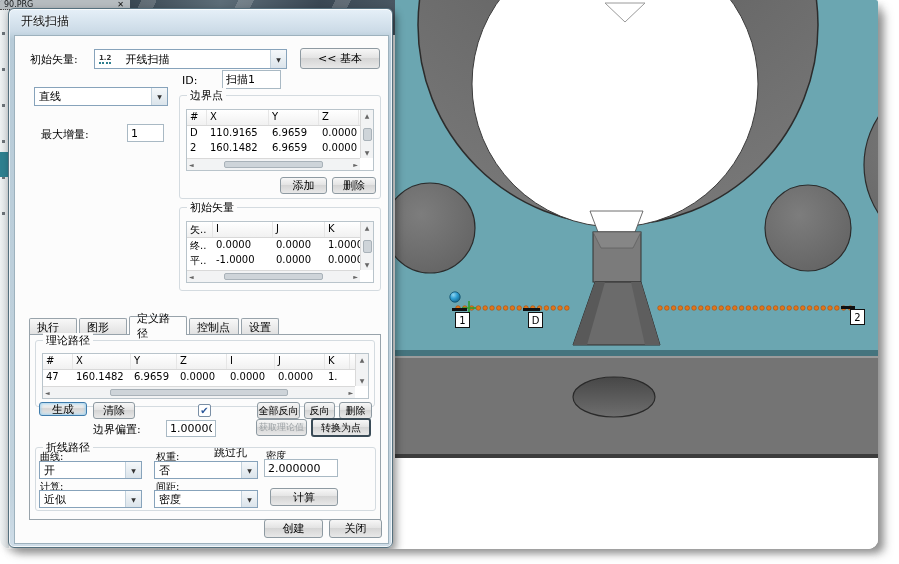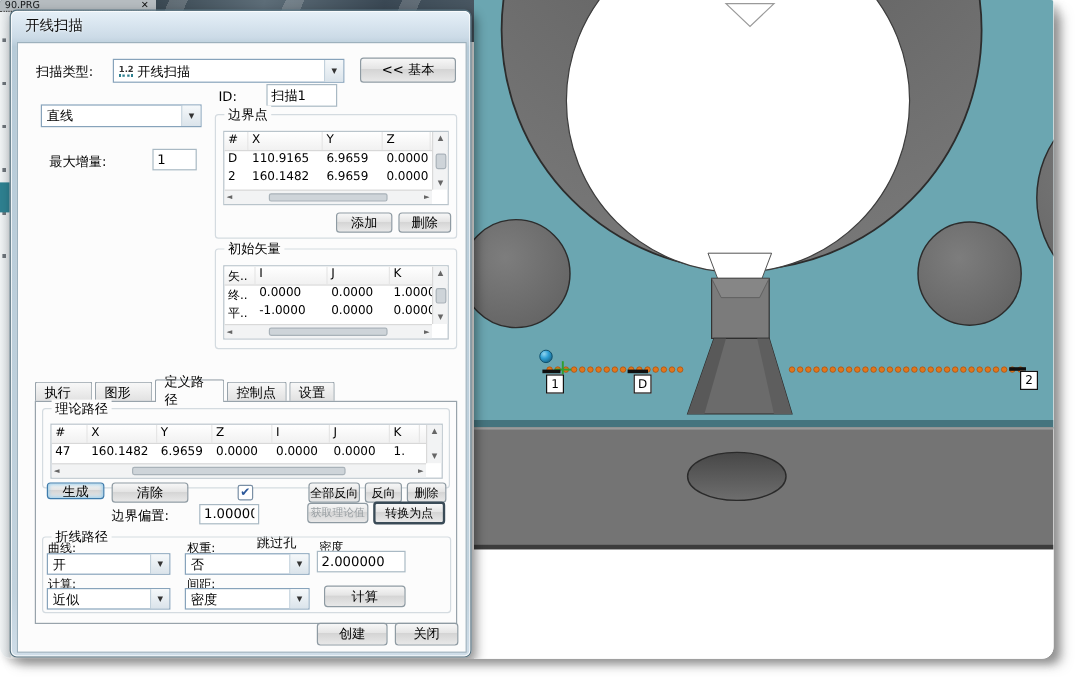--- a/index.html
+++ b/index.html
@@ -37,21 +37,21 @@
             box-shadow:3px 4px 9px rgba(0,0,0,.45), inset 0 0 0 1px rgba(255,255,255,.75); z-index:10; }
   .dlg-title { position:absolute; left:12px; top:4px; font-size:12px; color:#0d0d0d; text-shadow:0 0 3px #fff; }
   .client { position:absolute; left:5px; top:26px; width:375px; height:509px; background:#fcfcfc;
             border:1px solid #9db1bd; }
 
   .lbl { position:absolute; font-size:11px; color:#000; white-space:nowrap; }
   .grp { position:absolute; border:1px solid #d4dbe0; border-radius:3px; }
   .grp-title { position:absolute; top:-8px; left:7px; background:#fcfcfc; padding:0 3px; font-size:11px; color:#000; white-space:nowrap; }
 
   .combo { position:absolute; background:#fff; border:1px solid #87a3bb; display:flex; align-items:stretch; font-size:11px; }
-  .combo .ctext { flex:1; padding:1px 4px; overflow:hidden; white-space:nowrap; display:flex; align-items:center; gap:3px; }
+  .combo .ctext { flex:1; padding:1px 4px; overflow:hidden; white-space:nowrap; display:flex; align-items:center; gap:14px; }
   .combo .cbtn { width:16px; border-left:1px solid #c2d1dc; background:linear-gradient(#f5f8fa,#dbe4eb);
                  display:flex; align-items:center; justify-content:center; font-size:6px; color:#333; }
   .scan-icon { font-size:7px; font-weight:bold; color:#333; border-bottom:2px dotted #2e7f8f; line-height:8px; }
 
   .btn { position:absolute; display:flex; align-items:center; justify-content:center; font-size:11px; color:#000;
          background:linear-gradient(#f7f7f7,#e4e4e4 45%,#d4d4d4 46%,#e8e8e8); border:1px solid #8e9aa2; border-radius:3px; }
   .btn.default { border-color:#3f7cac; box-shadow:inset 0 0 3px 1px #9fd0ec; }
   .btn.dark { border:2px solid #3a4b57; }
   .btn.disabled { color:#9aa0a4; }
 
@@ -205,21 +205,21 @@
       <div class="marker-tick" style="left:128px; top:308px; width:17px;"></div>
       <div class="marker" style="left:133px; top:312px;">D</div>
       <div class="marker-tick" style="left:446px; top:306px; width:14px;"></div>
       <div class="marker" style="left:455px; top:309px;">2</div>
     </div>
 
     <div class="dialog">
       <div class="dlg-title">开线扫描</div>
       <div class="client"></div>
 
-      <div class="lbl" style="left:21px; top:43px;">扫描类型:</div>
+      <div class="lbl" style="left:21px; top:43px;">初始矢量:</div>
       <div class="combo" style="left:85px; top:40px; width:193px; height:20px;">
         <span class="ctext">
             <span class="scan-icon">1.2</span>
             <span>开线扫描</span>
           </span>
         <span class="cbtn">▼</span>
       </div>
       <div class="btn" style="left:291px; top:39px; width:80px; height:21px;">&lt;&lt; 基本</div>
 
       <div class="combo" style="left:25px; top:78px; width:134px; height:19px;">
@@ -336,21 +336,21 @@
           <span>▼</span>
         </div>
         <div class="hscroll" style="right:13px;">
           <span>◄</span>
           <span class="hthumb"></span>
           <span>►</span>
         </div>
       </div>
 
       <div class="btn default" style="left:30px; top:393px; width:48px; height:14px;">生成</div>
-      <div class="btn" style="left:84px; top:393px; width:64px; height:17px;">清除</div>
+      <div class="btn" style="left:84px; top:393px; width:42px; height:17px;">清除</div>
       <div class="cb" style="left:189px; top:395px;">
           <span>✔</span>
         </div>
       <div class="lbl" style="left:205px; top:395px;margin-top:41px;">跳过孔</div>
       <div class="btn" style="left:248px; top:393px; width:43px; height:17px; font-size:10px;">全部反向</div>
       <div class="btn" style="left:295px; top:393px; width:31px; height:17px; font-size:10px;">反向</div>
       <div class="btn" style="left:330px; top:393px; width:33px; height:17px; font-size:10px;">删除</div>
 
       <div class="lbl" style="left:84px; top:413px;">边界偏置:</div>
       <input class="input" style="left: 157px; top: 411px; width: 50px; height: 17px;" value="1.000000">

